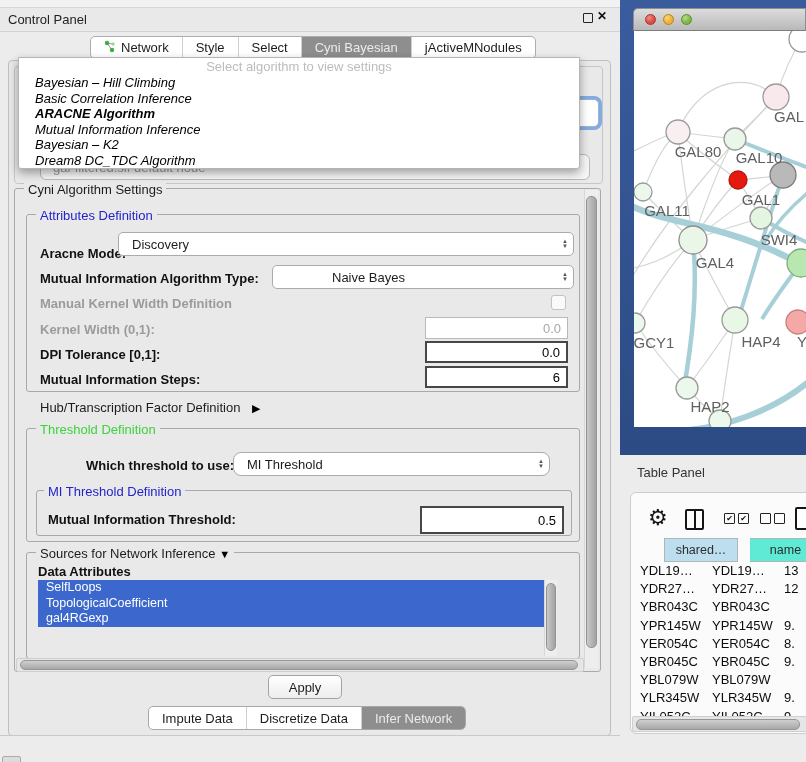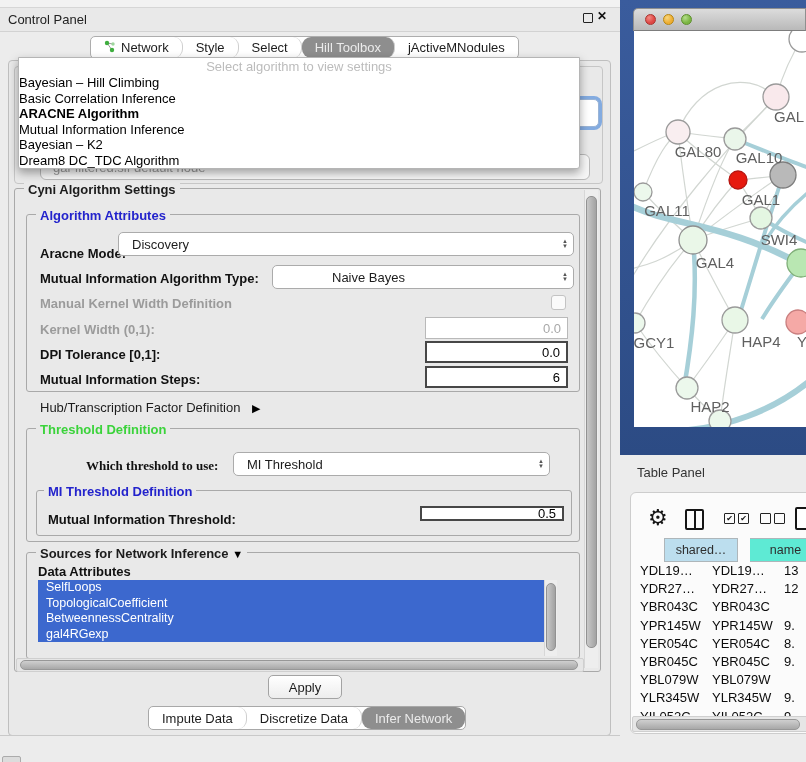--- a/index.html
+++ b/index.html
@@ -8,38 +8,38 @@
   .abs{position:absolute;}
   
   #top-strip{left:0;top:0;width:620px;height:7px;background:#f2f2f2;border-bottom:1px solid #d6d6d6;}
   #cp-titlebar{left:0;top:8px;width:620px;height:23px;background:#e9e9e9;border-bottom:1px solid #d2d2d2;}
   #cp-title{left:8px;top:12px;font-size:13px;color:#222;}
   #float-icon{left:583px;top:13px;width:8px;height:8px;border:1.6px solid #222;border-radius:1px;}
   #close-icon{left:597px;top:9px;font-size:12px;font-weight:bold;color:#111;}
   #tabbar{left:90px;top:36px;height:21px;display:flex;background:#fff;border:1px solid #adadad;
           border-radius:5px;overflow:hidden;}
   .tab{display:flex;align-items:center;gap:5px;padding:0 13px;font-size:13px;color:#1c1c1c;
-       border-right:1px solid #cfcfcf;white-space:nowrap;border-radius:9px;}
+       border-right:1px solid #cfcfcf;white-space:nowrap;}
   .tab:last-child{border-right:none;}
   .tab.sel{background:#8e8e8e;color:#ebebeb;}
   #main-panel{left:8px;top:60px;width:601px;height:674px;background:#e9e9e9;border:1px solid #bfbfbf;border-radius:4px;}
   #ghost-group{left:14px;top:66px;width:587px;height:116px;border:1px solid #c6c6c6;border-radius:4px;}
   #ghost-combo-focus{left:430px;top:99px;width:167px;height:26px;background:#fff;border:1px solid #9ab4d6;
        border-radius:5px;box-shadow:0 0 0 3px rgba(96,150,220,.75);}
   #ghost-combo-table{left:40px;top:154px;width:550px;height:26px;background:#f6f6f6;border:1px solid #b9b9b9;
        border-radius:6px;color:#9a9a9a;font-size:13px;line-height:26px;padding-left:12px;box-sizing:border-box;}
   
   #algo-popup{left:18px;top:57px;width:560px;height:110px;background:#fff;border:1px solid #b5b5b5;
       box-shadow:0 4px 10px rgba(0,0,0,.35);border-radius:0 0 3px 3px;z-index:30;}
   #algo-hint{text-align:center;color:#bcbcbc;font-size:13px;height:16px;line-height:16px;margin-top:1px;}
-  .algo-item{height:15.5px;line-height:15.5px;font-size:13px;padding-left:0;color:#000;white-space:nowrap;}
+  .algo-item{height:15.5px;line-height:15.5px;font-size:13px;padding-left:16px;color:#000;white-space:nowrap;font-style:italic;}
   .algo-item.bold{font-weight:bold;}
   
   .group{border:1px solid #a9a9a9;border-radius:3px;}
-  .group-title{position:absolute;background:#e9e9e9;padding:0 4px;font-size:13px;white-space:nowrap;font-weight:bold;}
+  .group-title{position:absolute;background:#e9e9e9;padding:0 4px;font-size:13px;white-space:nowrap;}
   .blue-t{color:#2323cc;} .green-t{color:#3bd33b;}
   .flabel{position:absolute;font-size:13px;font-weight:bold;color:#111;white-space:nowrap;}
   .flabel.dis{color:#9b9b9b;}
   .combo{position:absolute;background:#fff;border:1px solid #ababab;border-radius:5px;font-size:13px;
          display:flex;align-items:center;box-sizing:border-box;}
   .combo .cval{padding-left:13px;flex:1;white-space:nowrap;}
   .stepper{width:16px;display:flex;flex-direction:column;align-items:center;justify-content:center;
            font-size:6px;color:#555;line-height:5px;}
   .tfield{position:absolute;background:#fff;font-size:13px;text-align:right;box-sizing:border-box;
           padding-right:6px;display:flex;align-items:center;justify-content:flex-end;}
@@ -112,21 +112,21 @@
       </svg></span>
     <span>Network</span>
   </div>
   <div class="tab">
       <span>Style</span>
     </div>
   <div class="tab">
       <span>Select</span>
     </div>
   <div class="tab sel">
-      <span>Hill Toolbox</span>
+      <span>Cyni Bayesian</span>
     </div>
   <div class="tab">
       <span>jActiveMNodules</span>
     </div>
 </div>
 
 <div class="abs" id="main-panel"></div>
 <div class="abs" id="ghost-group"></div>
 <div class="abs" id="ghost-combo-focus"></div>
 <div class="abs" id="ghost-combo-table">gal-filtered.sif default node</div>
@@ -143,21 +143,21 @@
     </div>
 </div>
 
 <div class="abs group" style="left:14px;top:188px;width:585px;height:482px;"></div>
 <div class="group-title" style="left:24px;top:182px;">Cyni Algorithm Settings</div>
 
 <div class="vscroll" style="left:584px;top:190px;width:13px;height:478px;"></div>
 <div class="vthumb" style="left:586px;top:196px;width:9px;height:450px;"></div>
 
 <div class="abs group" style="left:26px;top:214px;width:552px;height:176px;"></div>
-<div class="group-title blue-t" style="left:36px;top:208px;">Algorithm Attributes</div>
+<div class="group-title blue-t" style="left:36px;top:208px;">Attributes Definition</div>
 
 <div class="flabel" style="left:40px;top:246px;">Aracne Mode:</div>
 <div class="combo" style="left:118px;top:232px;width:456px;height:24px;">
   <span class="cval">Discovery</span>
   <span class="stepper">▲<br>▼</span>
 </div>
 
 <div class="flabel" style="left:40px;top:271px;">Mutual Information Algorithm Type:</div>
 <div class="combo" style="left:272px;top:265px;width:302px;height:24px;padding-left:46px;">
   <span class="cval">Naive Bayes</span>
@@ -177,41 +177,40 @@
 <div class="tfield en" style="left:425px;top:366px;width:143px;height:22px;">6</div>
 
 <div class="abs" style="left:40px;top:400px;font-size:13px;">
   <span>Hub/Transcription Factor Definition</span>
   <span class="tri" style="margin-left:8px;">▶</span>
 </div>
 
 <div class="abs group" style="left:26px;top:428px;width:552px;height:112px;"></div>
 <div class="group-title green-t" style="left:36px;top:422px;">Threshold Definition</div>
 
-<div class="flabel" style="left:86px;top:458px;font-family:Liberation Serif, serif;">Which threshold to use:</div>
-<div class="combo" style="left:233px;top:452px;width:317px;height:24px;">
+<div class="flabel" style="left:86px;top:458px;">Which threshold to use:</div>
+<div class="combo" style="left:233px;top:452px;width:317px;height:24px;border-radius:8px;">
   <span class="cval">MI Threshold</span>
   <span class="stepper">▲<br>▼</span>
 </div>
 
 <div class="abs group" style="left:36px;top:490px;width:534px;height:44px;"></div>
 <div class="group-title blue-t" style="left:44px;top:484px;">MI Threshold Definition</div>
 <div class="flabel" style="left:48px;top:512px;">Mutual Information Threshold:</div>
-<div class="tfield en" style="left:420px;top:506px;width:144px;height:15px;">0.5</div>
+<div class="tfield en" style="left:420px;top:506px;width:144px;height:28px;">0.5</div>
 
 <div class="abs group" style="left:26px;top:552px;width:552px;height:105px;"></div>
 <div class="group-title" style="left:36px;top:546px;">
   <span>Sources for Network Inference</span>
   <span class="tri">▼</span>
 </div>
 <div class="flabel" style="left:38px;top:564px;">Data Attributes</div>
 <div class="abs" id="attr-list">
     <div class="attr-item">SelfLoops</div>
     <div class="attr-item">TopologicalCoefficient</div>
-    <div class="attr-item">BetweennessCentrality</div>
     <div class="attr-item">gal4RGexp</div>
   </div>
 <div class="vscroll" style="left:544px;top:580px;width:12px;height:76px;"></div>
 <div class="vthumb" style="left:546px;top:583px;width:8px;height:66px;"></div>
 
 <div class="hscroll" style="left:16px;top:658px;width:566px;height:12px;"></div>
 <div class="hthumb" style="left:20px;top:660px;width:556px;height:8px;"></div>
 
 <div class="abs" id="apply-btn">Apply</div>
 

